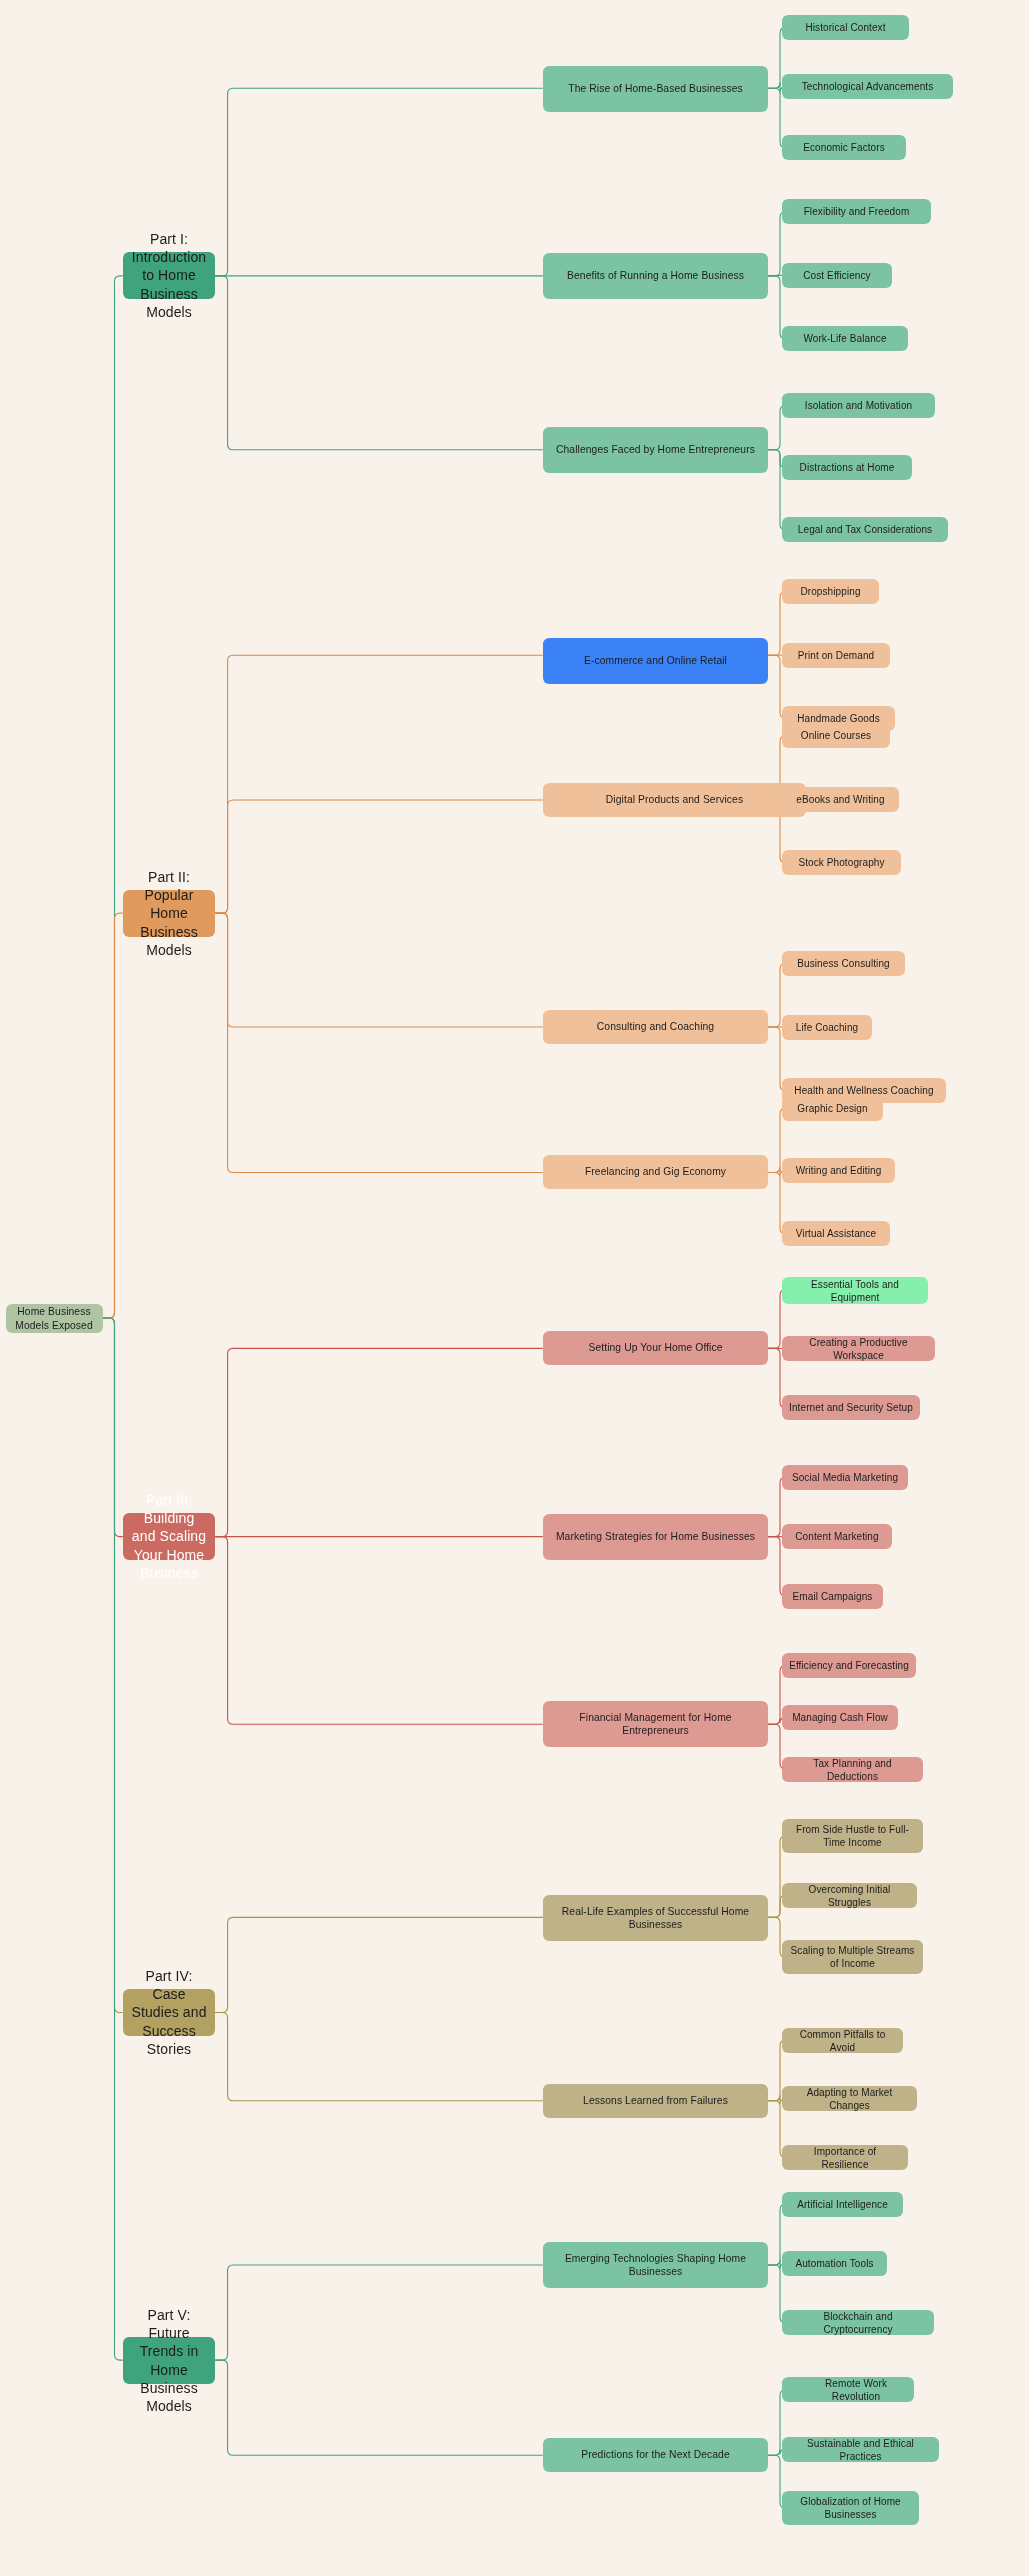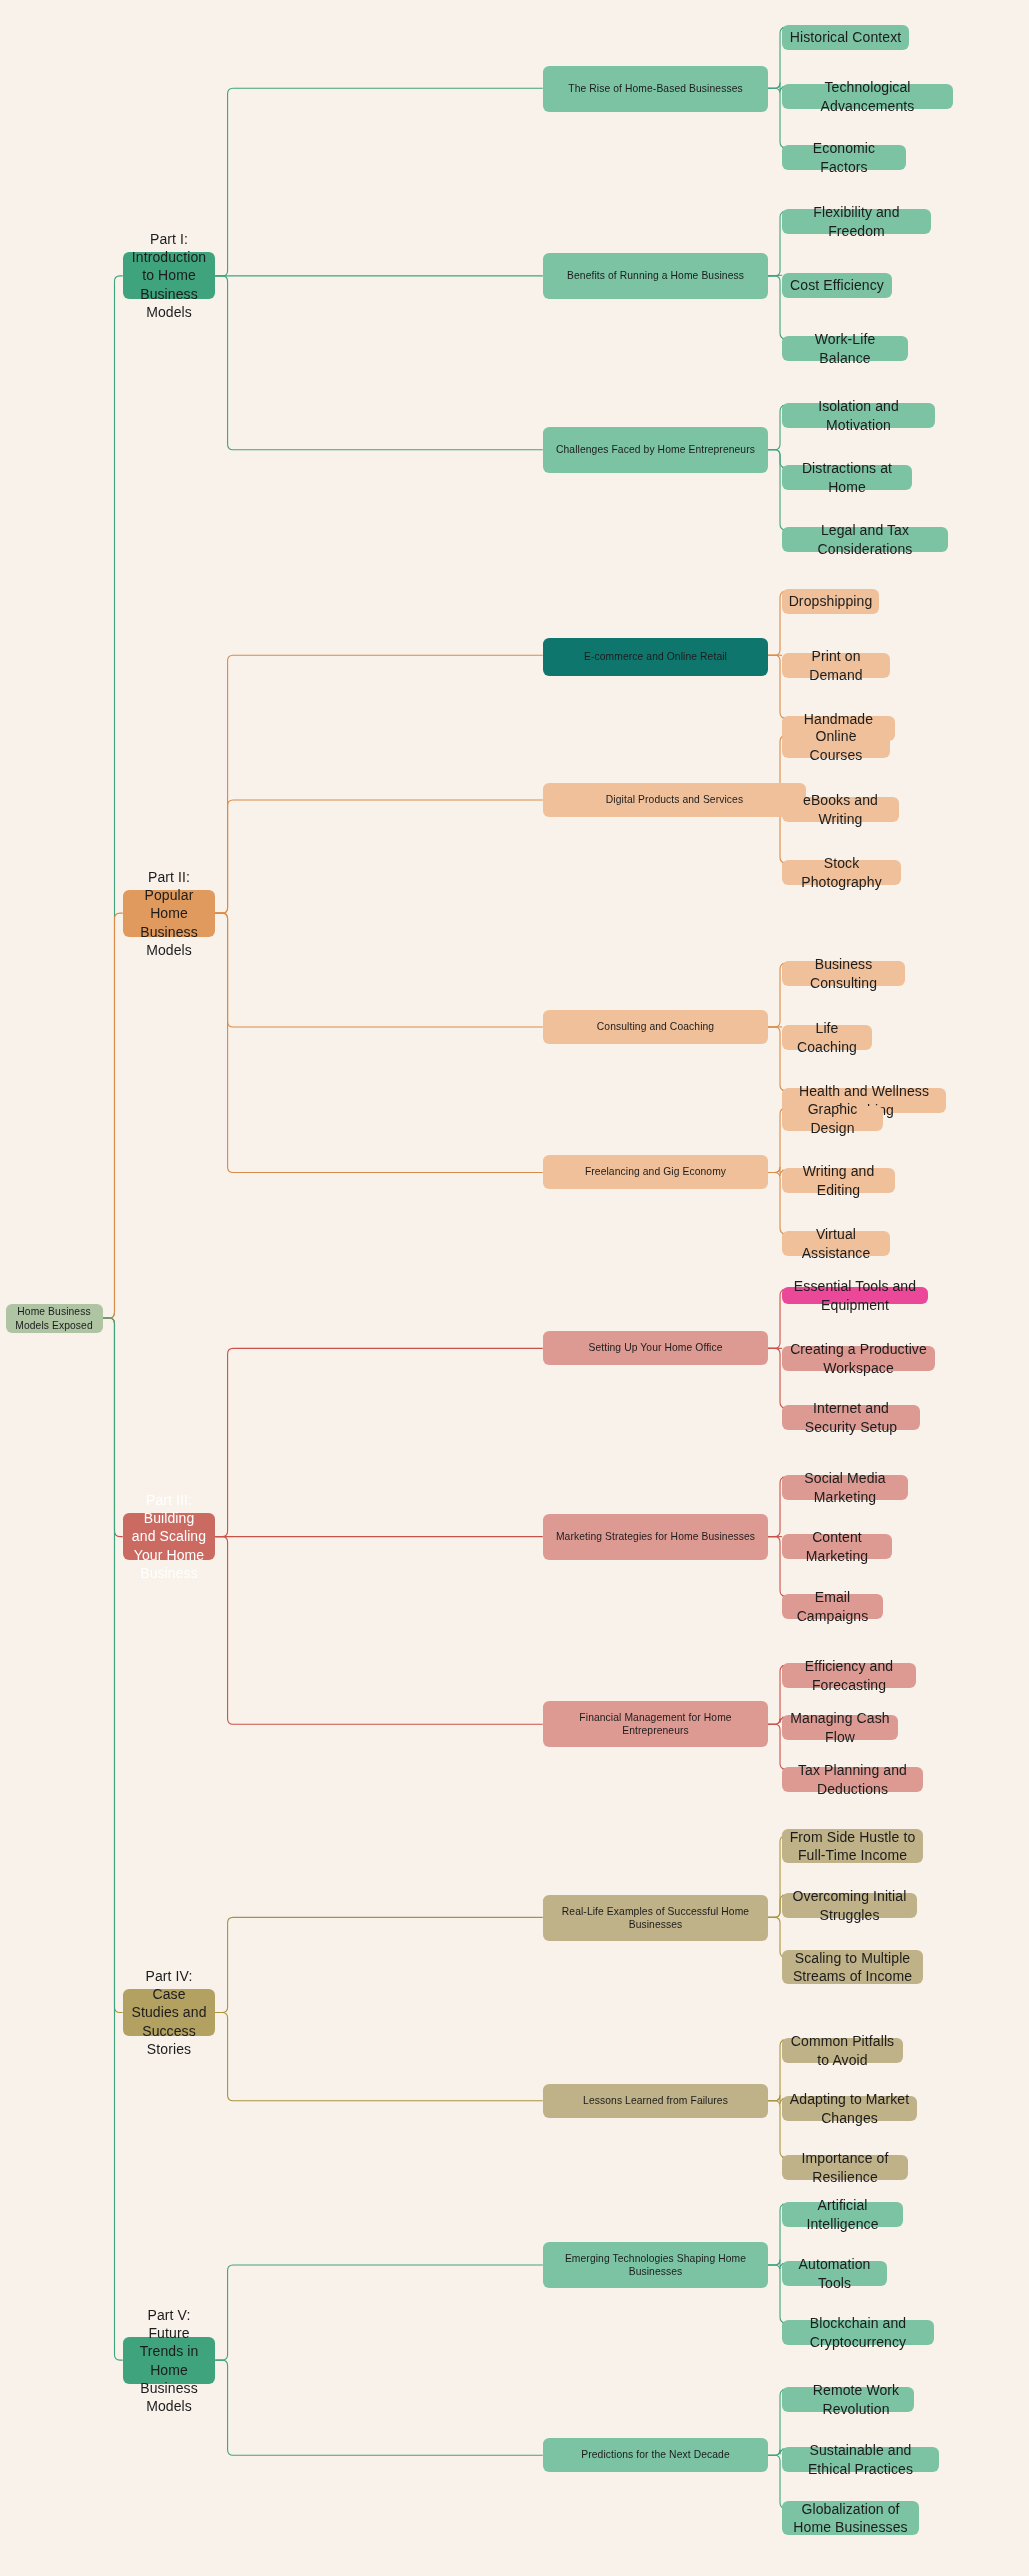--- a/index.html
+++ b/index.html
@@ -18,21 +18,21 @@
     text-align:center;
     border-radius:6.2px;
     color:#1c1c1c;
     line-height:1.30;
     padding:2.8px 7px;
     letter-spacing:0.1px;
   }
   .root{font-size:10.3px;}
   .lvl1{font-size:14px;}
   .lvl2{font-size:10.3px;}
-  .lvl3{font-size:14px;margin-top:10px;}
+  .lvl3{font-size:10px;}
   .white-text{color:#ffffff;}
 </style>
 </head>
 <body>
 
 <div id="canvas">
   <svg id="links" viewBox="0 0 1492 3735" width="1029" height="2576">
       <path d="M148,1911 L158,1911 Q166,1911 166,1903 L166,408 Q166,400 174,400 L178,400" fill="none" stroke="#3fa37e" stroke-width="1.6"></path>
       <path d="M312,400 L322,400 Q330,400 330,392 L330,136 Q330,128 338,128 L787,128" fill="none" stroke="#3fa37e" stroke-width="1.6"></path>
       <path d="M1113,128 L1123,128 Q1131,128 1131,120 L1131,48 Q1131,40 1139,40 L1134,40" fill="none" stroke="#3fa37e" stroke-width="1.6"></path>
@@ -104,39 +104,39 @@
       <div class="node lvl3" style="left: 782px; top: 135px; width: 124px; height: 25px; background: rgb(124, 195, 164);">Economic Factors</div>
       <div class="node lvl2" style="left: 543px; top: 253px; width: 225px; height: 46px; background: rgb(124, 195, 164);">Benefits of Running a Home Business</div>
       <div class="node lvl3" style="left: 782px; top: 199px; width: 149px; height: 25px; background: rgb(124, 195, 164);">Flexibility and Freedom</div>
       <div class="node lvl3" style="left: 782px; top: 263px; width: 110px; height: 25px; background: rgb(124, 195, 164);">Cost Efficiency</div>
       <div class="node lvl3" style="left: 782px; top: 326px; width: 126px; height: 25px; background: rgb(124, 195, 164);">Work-Life Balance</div>
       <div class="node lvl2" style="left: 543px; top: 427px; width: 225px; height: 46px; background: rgb(124, 195, 164);">Challenges Faced by Home Entrepreneurs</div>
       <div class="node lvl3" style="left: 782px; top: 393px; width: 153px; height: 25px; background: rgb(124, 195, 164);">Isolation and Motivation</div>
       <div class="node lvl3" style="left: 782px; top: 455px; width: 130px; height: 25px; background: rgb(124, 195, 164);">Distractions at Home</div>
       <div class="node lvl3" style="left: 782px; top: 517px; width: 166px; height: 25px; background: rgb(124, 195, 164);">Legal and Tax Considerations</div>
       <div class="node lvl1" style="left: 123px; top: 890px; width: 92px; height: 47px; background: rgb(224, 154, 94);">Part II: Popular Home Business Models</div>
-      <div class="node lvl2" style="left: 543px; top: 638px; width: 225px; height: 38px; background: #0f766e;">E-commerce and Online Retail</div>
+      <div class="node lvl2" style="left: 543px; top: 638px; width: 225px; height: 46px; background: #3b82f6;">E-commerce and Online Retail</div>
       <div class="node lvl3" style="left: 782px; top: 579px; width: 97px; height: 25px; background: rgb(239, 192, 154);">Dropshipping</div>
       <div class="node lvl3" style="left: 782px; top: 643px; width: 108px; height: 25px; background: rgb(239, 192, 154);">Print on Demand</div>
       <div class="node lvl3" style="left: 782px; top: 706px; width: 113px; height: 25px; background: rgb(239, 192, 154);">Handmade Goods</div>
       <div class="node lvl2" style="left: 543px; top: 783px; width: 263px; height: 34px; background: rgb(239, 192, 154);">Digital Products and Services</div>
       <div class="node lvl3" style="left: 782px; top: 723px; width: 108px; height: 25px; background: rgb(239, 192, 154);">Online Courses</div>
       <div class="node lvl3" style="left: 782px; top: 787px; width: 117px; height: 25px; background: rgb(239, 192, 154);">eBooks and Writing</div>
       <div class="node lvl3" style="left: 782px; top: 850px; width: 119px; height: 25px; background: rgb(239, 192, 154);">Stock Photography</div>
       <div class="node lvl2" style="left: 543px; top: 1010px; width: 225px; height: 34px; background: rgb(239, 192, 154);">Consulting and Coaching</div>
       <div class="node lvl3" style="left: 782px; top: 951px; width: 123px; height: 25px; background: rgb(239, 192, 154);">Business Consulting</div>
       <div class="node lvl3" style="left: 782px; top: 1015px; width: 90px; height: 25px; background: rgb(239, 192, 154);">Life Coaching</div>
       <div class="node lvl3" style="left: 782px; top: 1078px; width: 164px; height: 25px; background: rgb(239, 192, 154);">Health and Wellness Coaching</div>
       <div class="node lvl2" style="left: 543px; top: 1155px; width: 225px; height: 34px; background: rgb(239, 192, 154);">Freelancing and Gig Economy</div>
       <div class="node lvl3" style="left: 782px; top: 1096px; width: 101px; height: 25px; background: rgb(239, 192, 154);">Graphic Design</div>
       <div class="node lvl3" style="left: 782px; top: 1158px; width: 113px; height: 25px; background: rgb(239, 192, 154);">Writing and Editing</div>
       <div class="node lvl3" style="left: 782px; top: 1221px; width: 108px; height: 25px; background: rgb(239, 192, 154);">Virtual Assistance</div>
       <div class="node lvl1 white-text" style="left: 123px; top: 1513px; width: 92px; height: 47px; background: rgb(203, 106, 97);">Part III: Building and Scaling Your Home Business</div>
       <div class="node lvl2" style="left: 543px; top: 1331px; width: 225px; height: 34px; background: rgb(221, 154, 147);">Setting Up Your Home Office</div>
-      <div class="node lvl3" style="left: 782px; top: 1277px; width: 146px; height: 17px; background: #ec4899;">Essential Tools and Equipment</div>
+      <div class="node lvl3" style="left: 782px; top: 1277px; width: 146px; height: 27px; background: #86efac;">Essential Tools and Equipment</div>
       <div class="node lvl3" style="left: 782px; top: 1336px; width: 153px; height: 25px; background: rgb(221, 154, 147);">Creating a Productive Workspace</div>
       <div class="node lvl3" style="left: 782px; top: 1395px; width: 138px; height: 25px; background: rgb(221, 154, 147);">Internet and Security Setup</div>
       <div class="node lvl2" style="left: 543px; top: 1514px; width: 225px; height: 46px; background: rgb(221, 154, 147);">Marketing Strategies for Home Businesses</div>
       <div class="node lvl3" style="left: 782px; top: 1465px; width: 126px; height: 25px; background: rgb(221, 154, 147);">Social Media Marketing</div>
       <div class="node lvl3" style="left: 782px; top: 1524px; width: 110px; height: 25px; background: rgb(221, 154, 147);">Content Marketing</div>
       <div class="node lvl3" style="left: 782px; top: 1584px; width: 101px; height: 25px; background: rgb(221, 154, 147);">Email Campaigns</div>
       <div class="node lvl2" style="left: 543px; top: 1701px; width: 225px; height: 46px; background: rgb(221, 154, 147);">Financial Management for Home Entrepreneurs</div>
       <div class="node lvl3" style="left: 782px; top: 1653px; width: 134px; height: 25px; background: rgb(221, 154, 147);">Efficiency and Forecasting</div>
       <div class="node lvl3" style="left: 782px; top: 1705px; width: 116px; height: 25px; background: rgb(221, 154, 147);">Managing Cash Flow</div>
       <div class="node lvl3" style="left: 782px; top: 1757px; width: 141px; height: 25px; background: rgb(221, 154, 147);">Tax Planning and Deductions</div>

